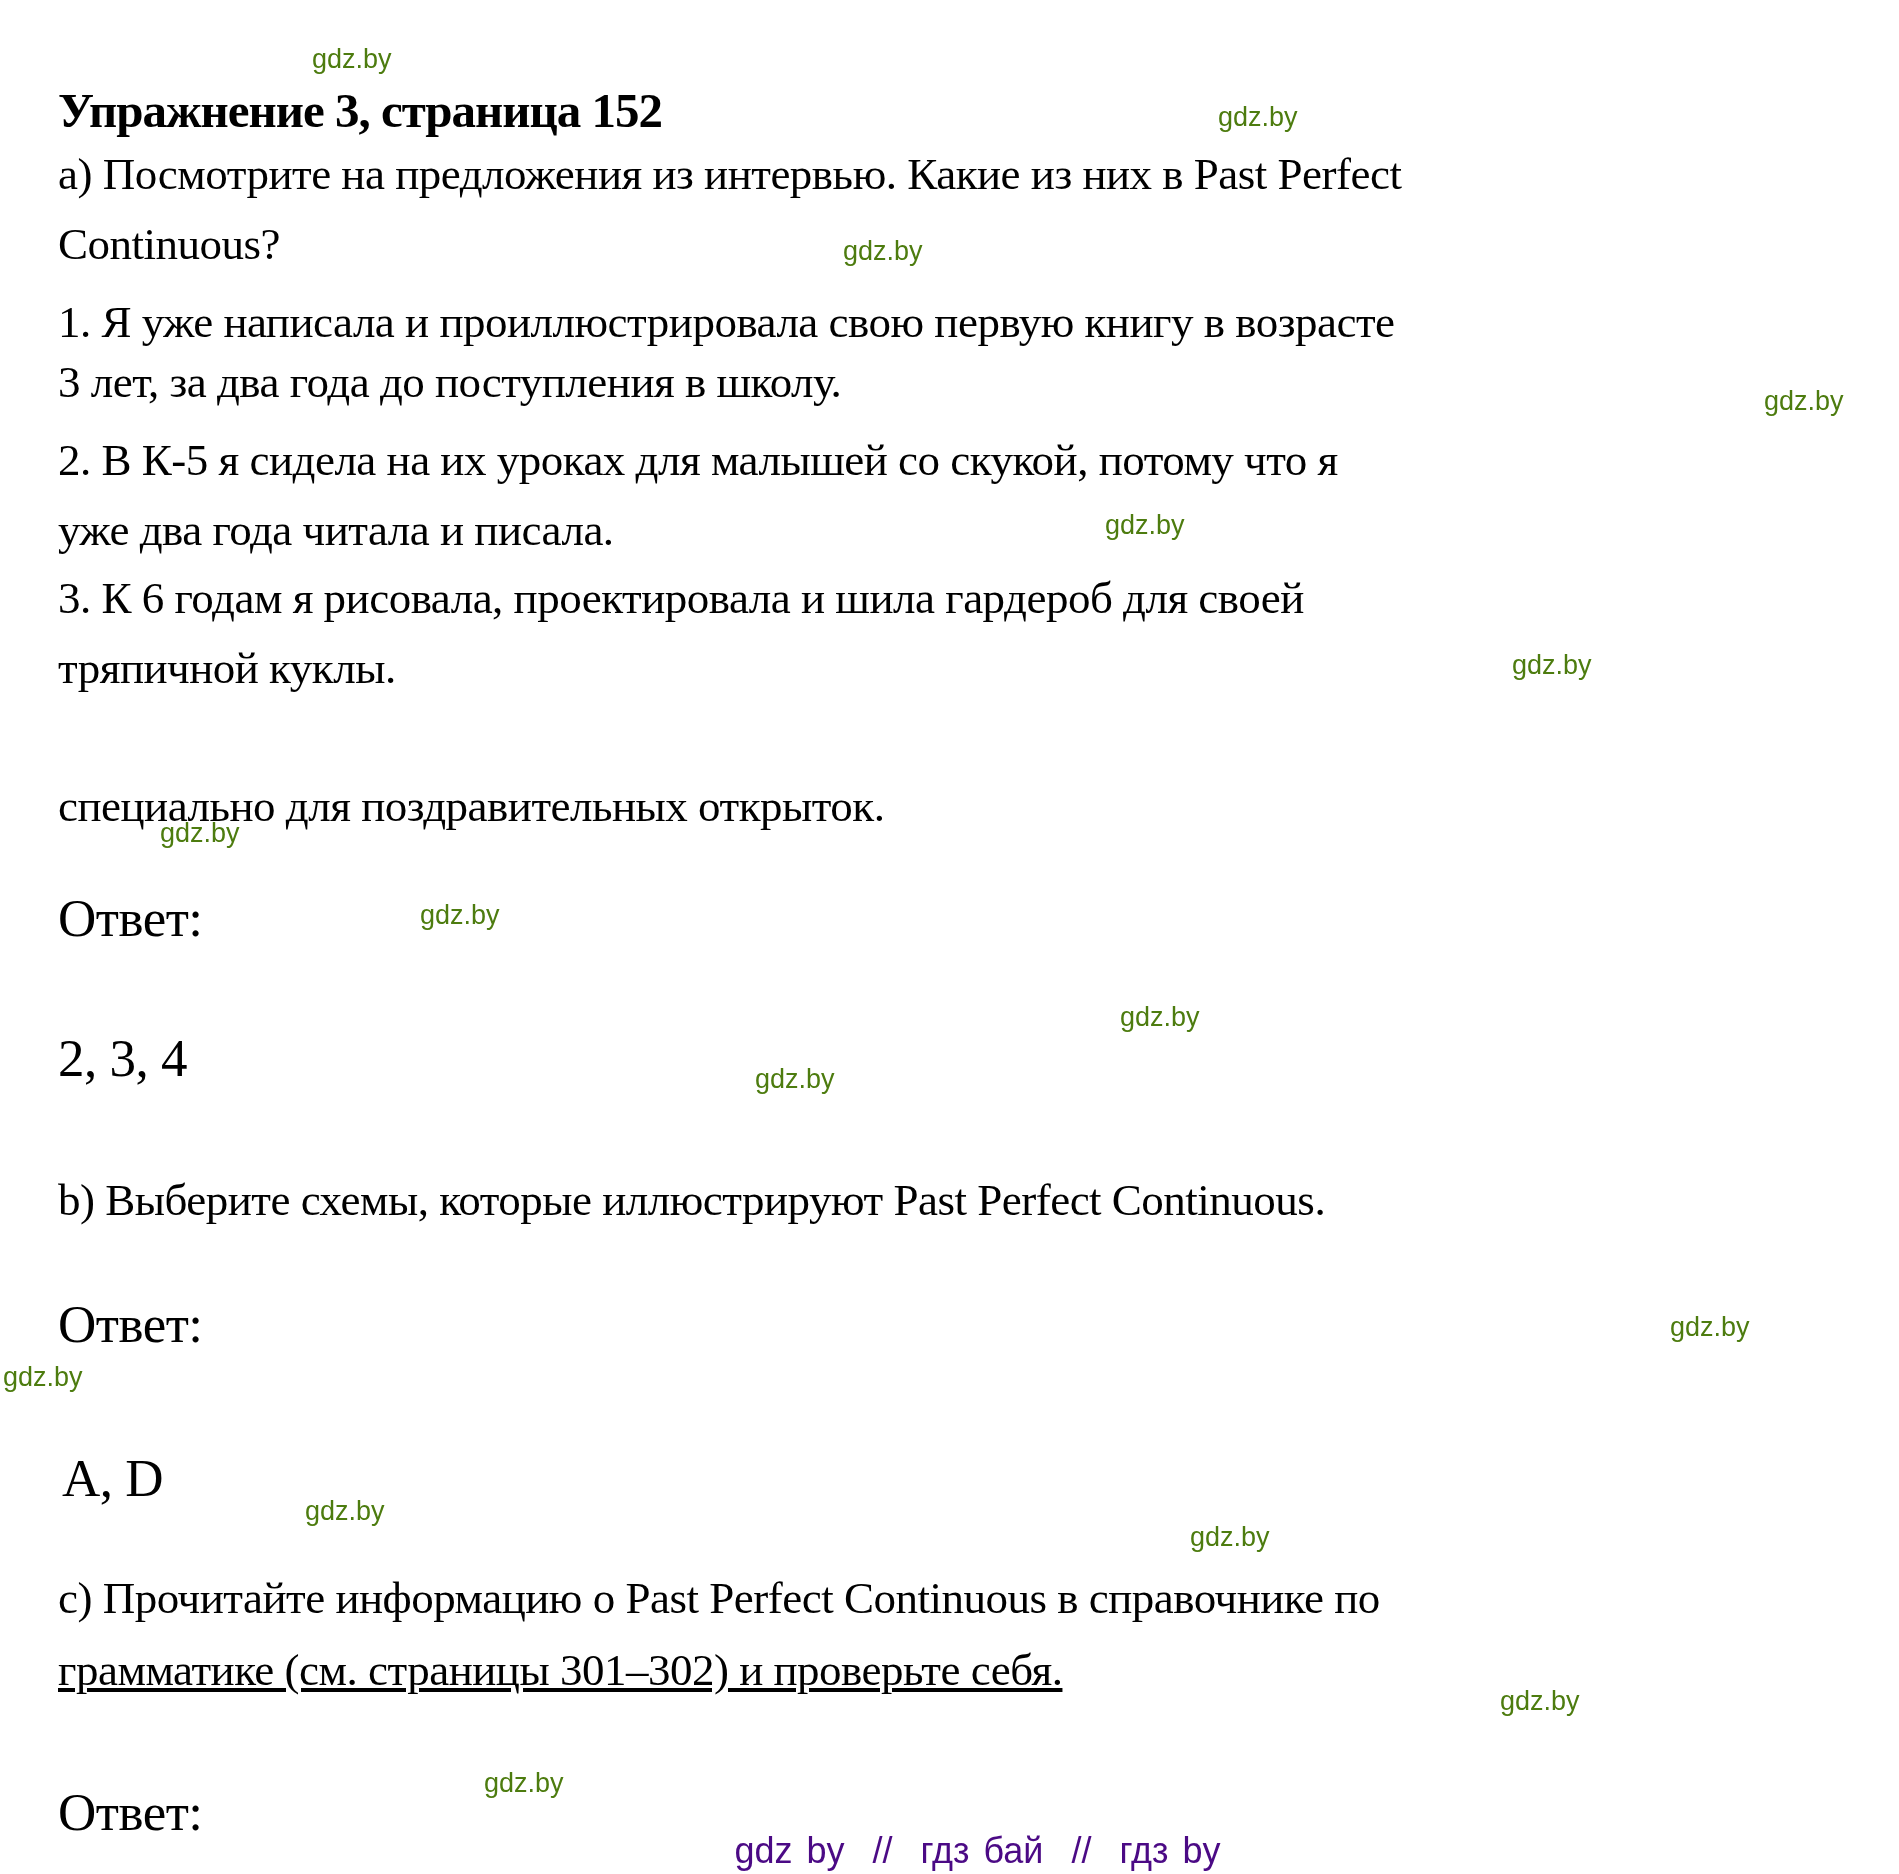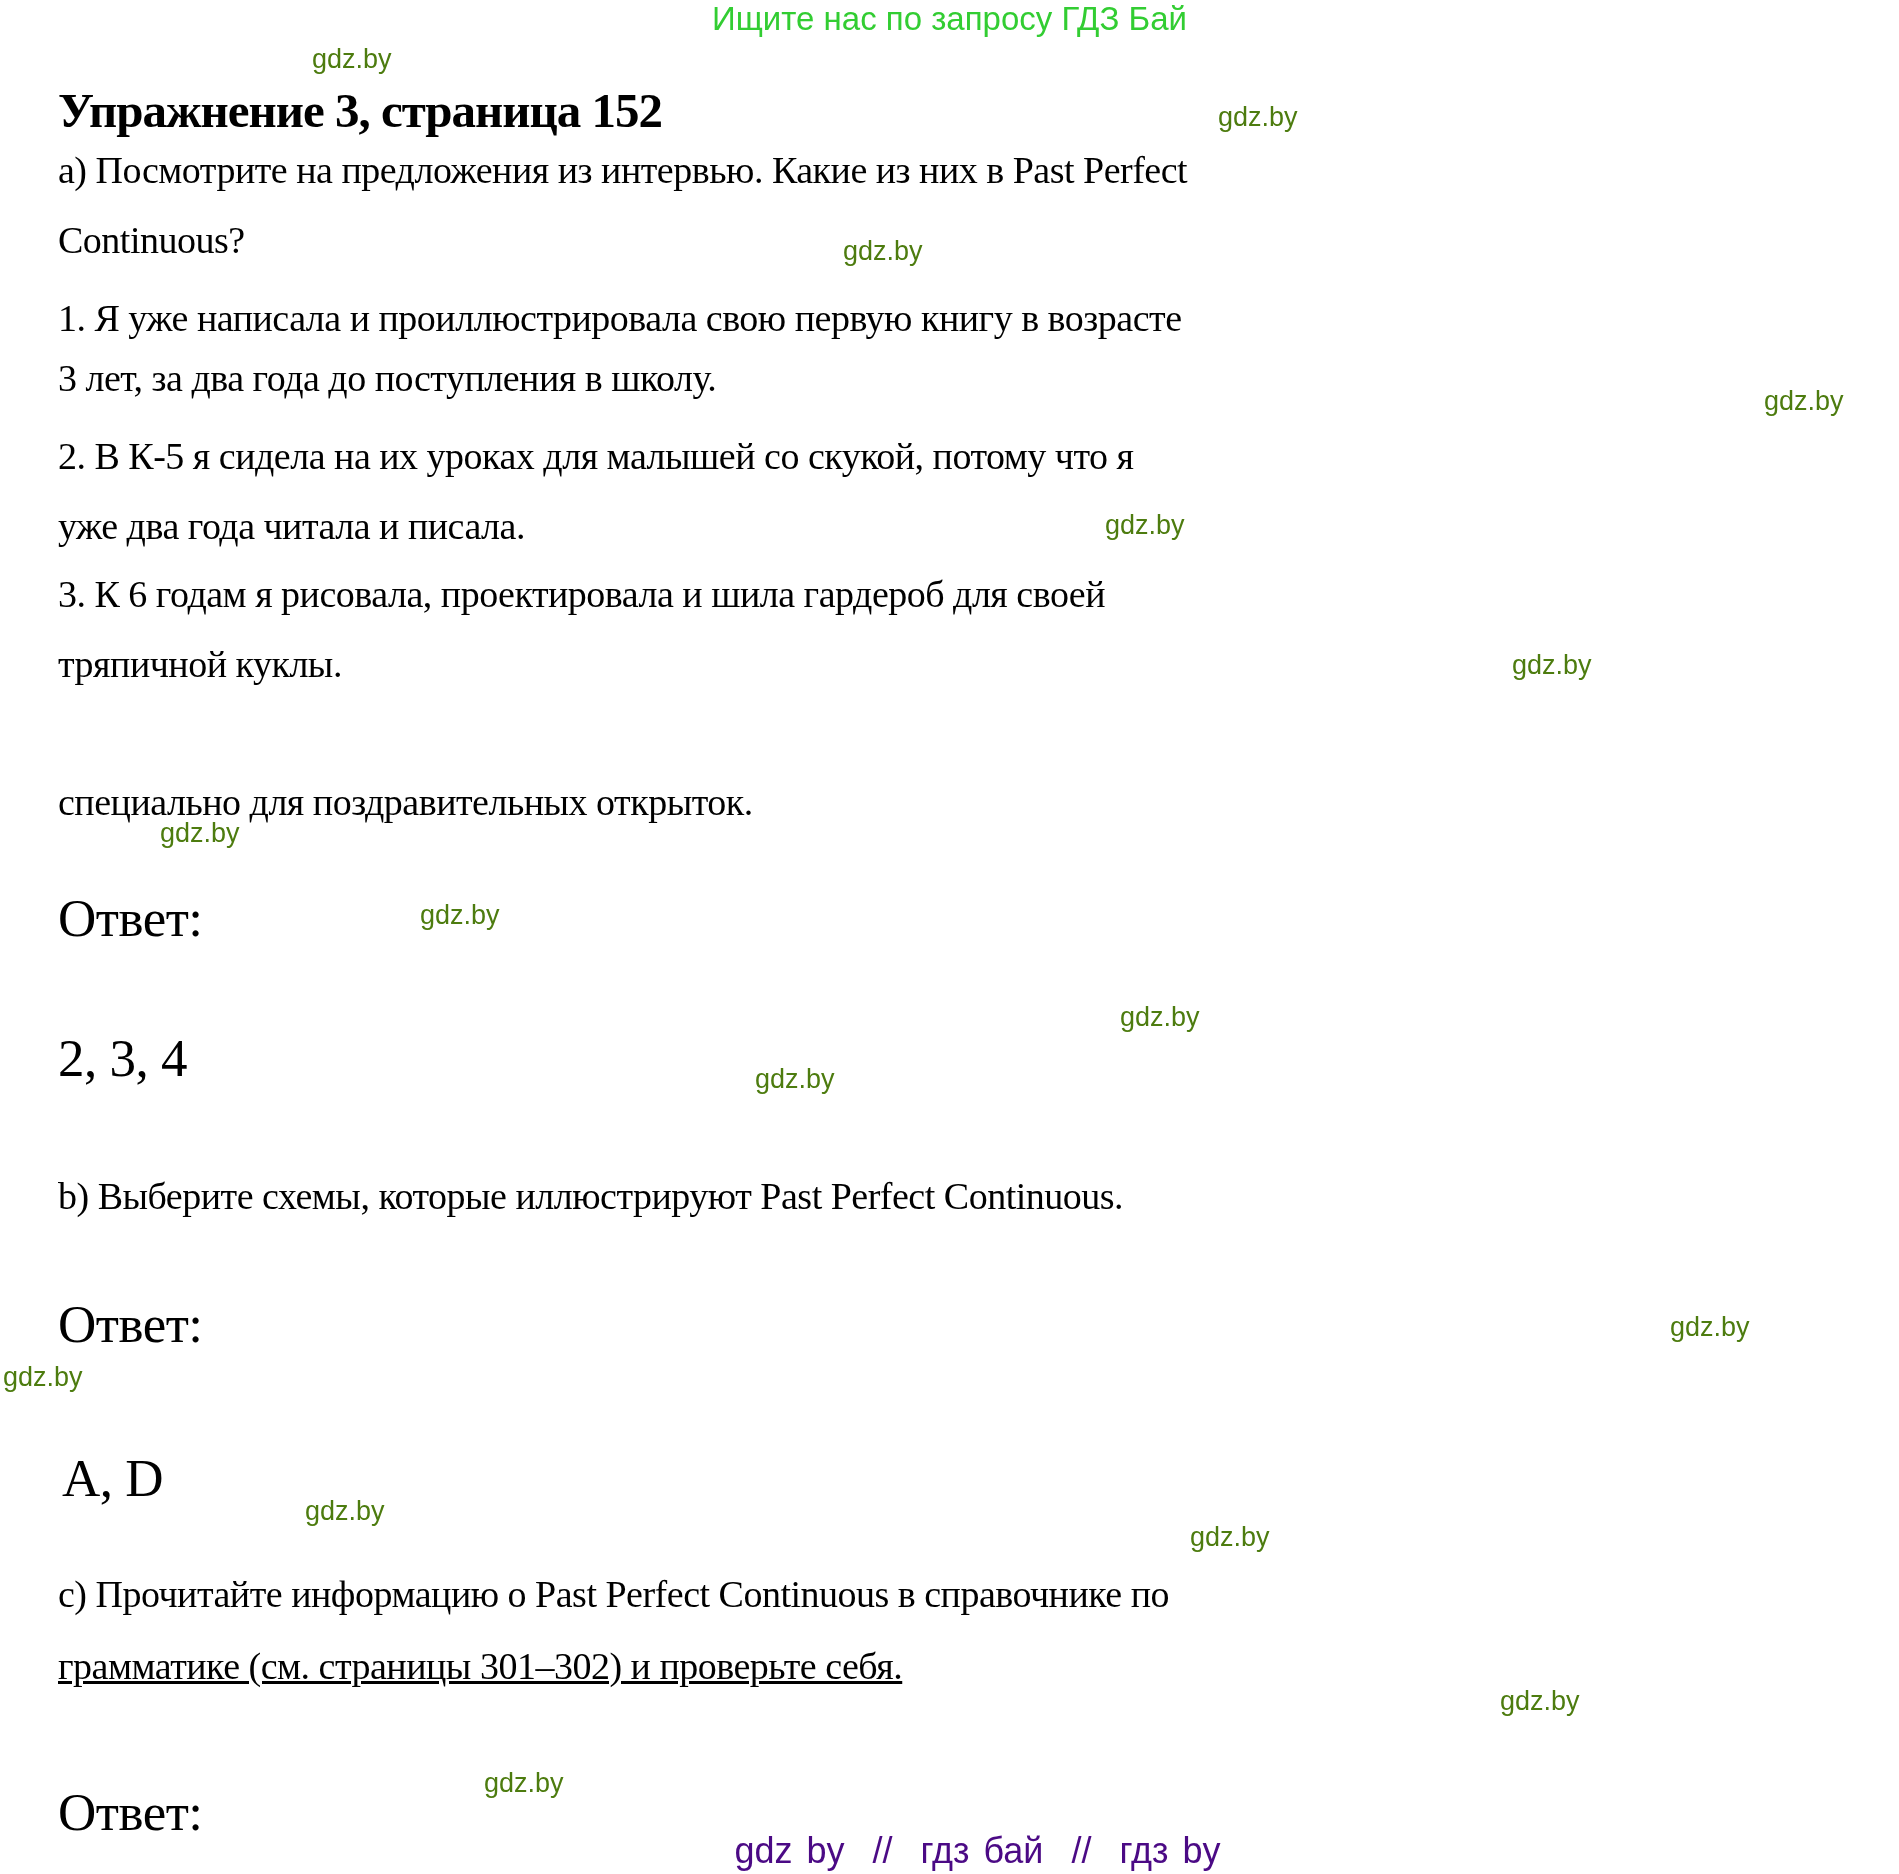--- a/index.html
+++ b/index.html
@@ -24,21 +24,21 @@
     font-size: 33px;
     font-weight: 500;
     color: #32CD32;
   }
   .title {
     font-size: 49px;
     font-weight: bold;
     letter-spacing: -1px;
   }
   .bodyline {
-    font-size: 38px;
+    font-size: 45px;
     letter-spacing: -0.5px;
   }
   .answer-label {
     font-size: 53px;
     letter-spacing: -0.5px;
   }
   .answer-value {
     font-size: 53px;
     letter-spacing: -0.5px;
   }
@@ -55,21 +55,20 @@
     color: #4B0A85;
     word-spacing: 4px;
     margin-left: 28px;
   }
 </style>
 </head>
 <body>
 
 <div id="page">
 
-  <div class="abs promo" style="left:0; top:8;">Ищите нас по запросу ГДЗ Бай</div>
 
   <span class="abs wm" style="left:312px; top:44px;">gdz.by</span>
   <span class="abs wm" style="left:1218px; top:102px;">gdz.by</span>
   <span class="abs wm" style="left:843px; top:236px;">gdz.by</span>
   <span class="abs wm" style="left:1764px; top:386px;">gdz.by</span>
   <span class="abs wm" style="left:1105px; top:510px;">gdz.by</span>
   <span class="abs wm" style="left:1512px; top:650px;">gdz.by</span>
   <span class="abs wm" style="left:160px; top:818px;">gdz.by</span>
   <span class="abs wm" style="left:420px; top:900px;">gdz.by</span>
   <span class="abs wm" style="left:1120px; top:1002px;">gdz.by</span>

